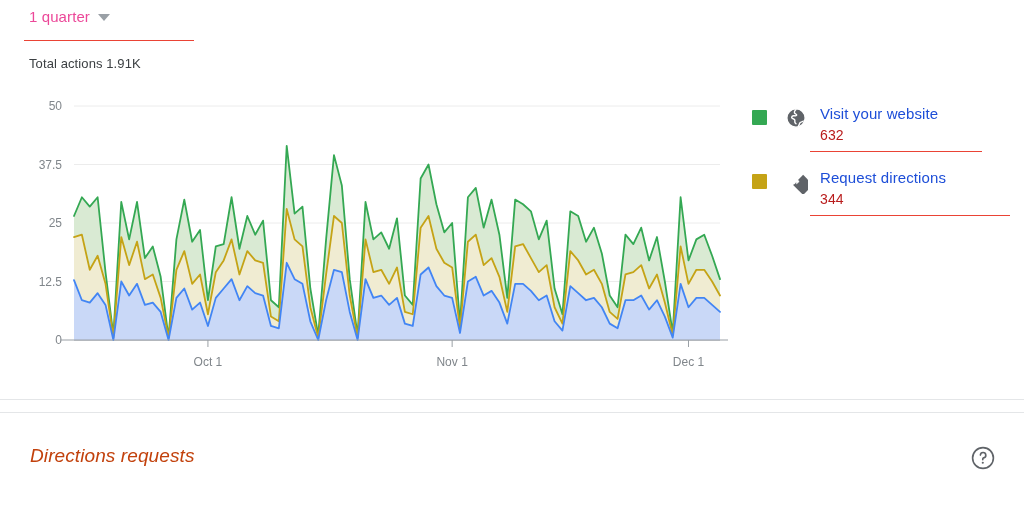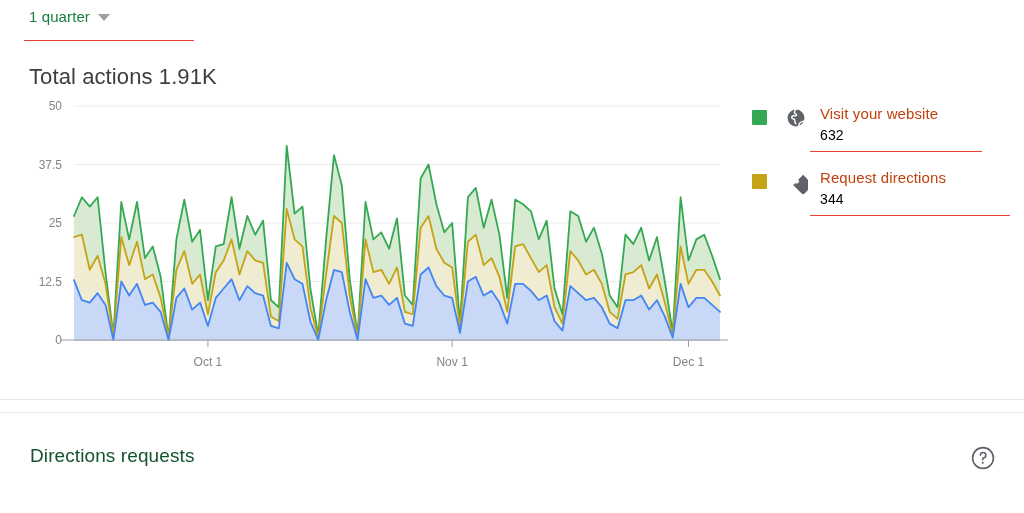--- a/index.html
+++ b/index.html
@@ -45,21 +45,21 @@
     position: absolute;
     left: 29px;
     top: 8px;
     display: flex;
     align-items: center;
     gap: 8px;
     cursor: pointer;
   }
   .period-select .label {
     font-size: 15px;
-    color: #15803d;
+    color: #ec4899;
     letter-spacing: 0.1px;
   }
   .caret {
     width: 0;
     height: 0;
     border-left: 6px solid transparent;
     border-right: 6px solid transparent;
     border-top: 7px solid #9aa0a6;
     margin-top: 2px;
   }
@@ -69,22 +69,22 @@
     top: 40px;
     width: 170px;
     height: 1px;
     background: #ea4335;
   }
 
   
   .total-actions {
     position: absolute;
     left: 29px;
-    top: 64px;
-    font-size: 22px;
+    top: 56px;
+    font-size: 13px;
     color: #3c4043;
     letter-spacing: 0.1px;
   }
 
   
   #chart-wrap {
     position: absolute;
     left: 0px;
     top: 96px;
     width: 740px;
@@ -126,49 +126,50 @@
     height: 24px;
     flex: 0 0 24px;
     margin-left: 17px;
     margin-top: 2px;
   }
   .legend-text {
     margin-left: 12px;
   }
   .legend-name {
     font-size: 15px;
-    color: #c2410c;
+    color: #1d4ed8;
     line-height: 20px;
     letter-spacing: 0.1px;
     white-space: nowrap;
     text-align: center;
   }
   .legend-value {
     font-size: 14px;
-    color: #000000;
+    color: #b91c1c;
     line-height: 22px;
     letter-spacing: 0.1px;
   }
   .legend-rule {
     position: absolute;
     height: 1px;
     background: #ea4335;
   }
   #rule-website { left: 58px;  top: 47px;  width: 172px; }
   #rule-directions { left: 58px;  top: 47px;  width: 200px; }
   #rule-call { left: 22px;  top: 50px;  width: 146px; }
 
   
   .dir-title {
     position: absolute;
     left: 37px;
     top: 32px;
     font-size: 19px;
-    color: #14532d;
-    letter-spacing: 0.1px;
+    color: #c2410c;
+    letter-spacing: 0.1px;
+    font-style: italic;
   }
   .dir-sub {
     position: absolute;
     left: 37px;
     top: 67px;
     font-size: 14px;
     color: #5f6368;
     letter-spacing: 0.1px;
   }
   #help-icon {

